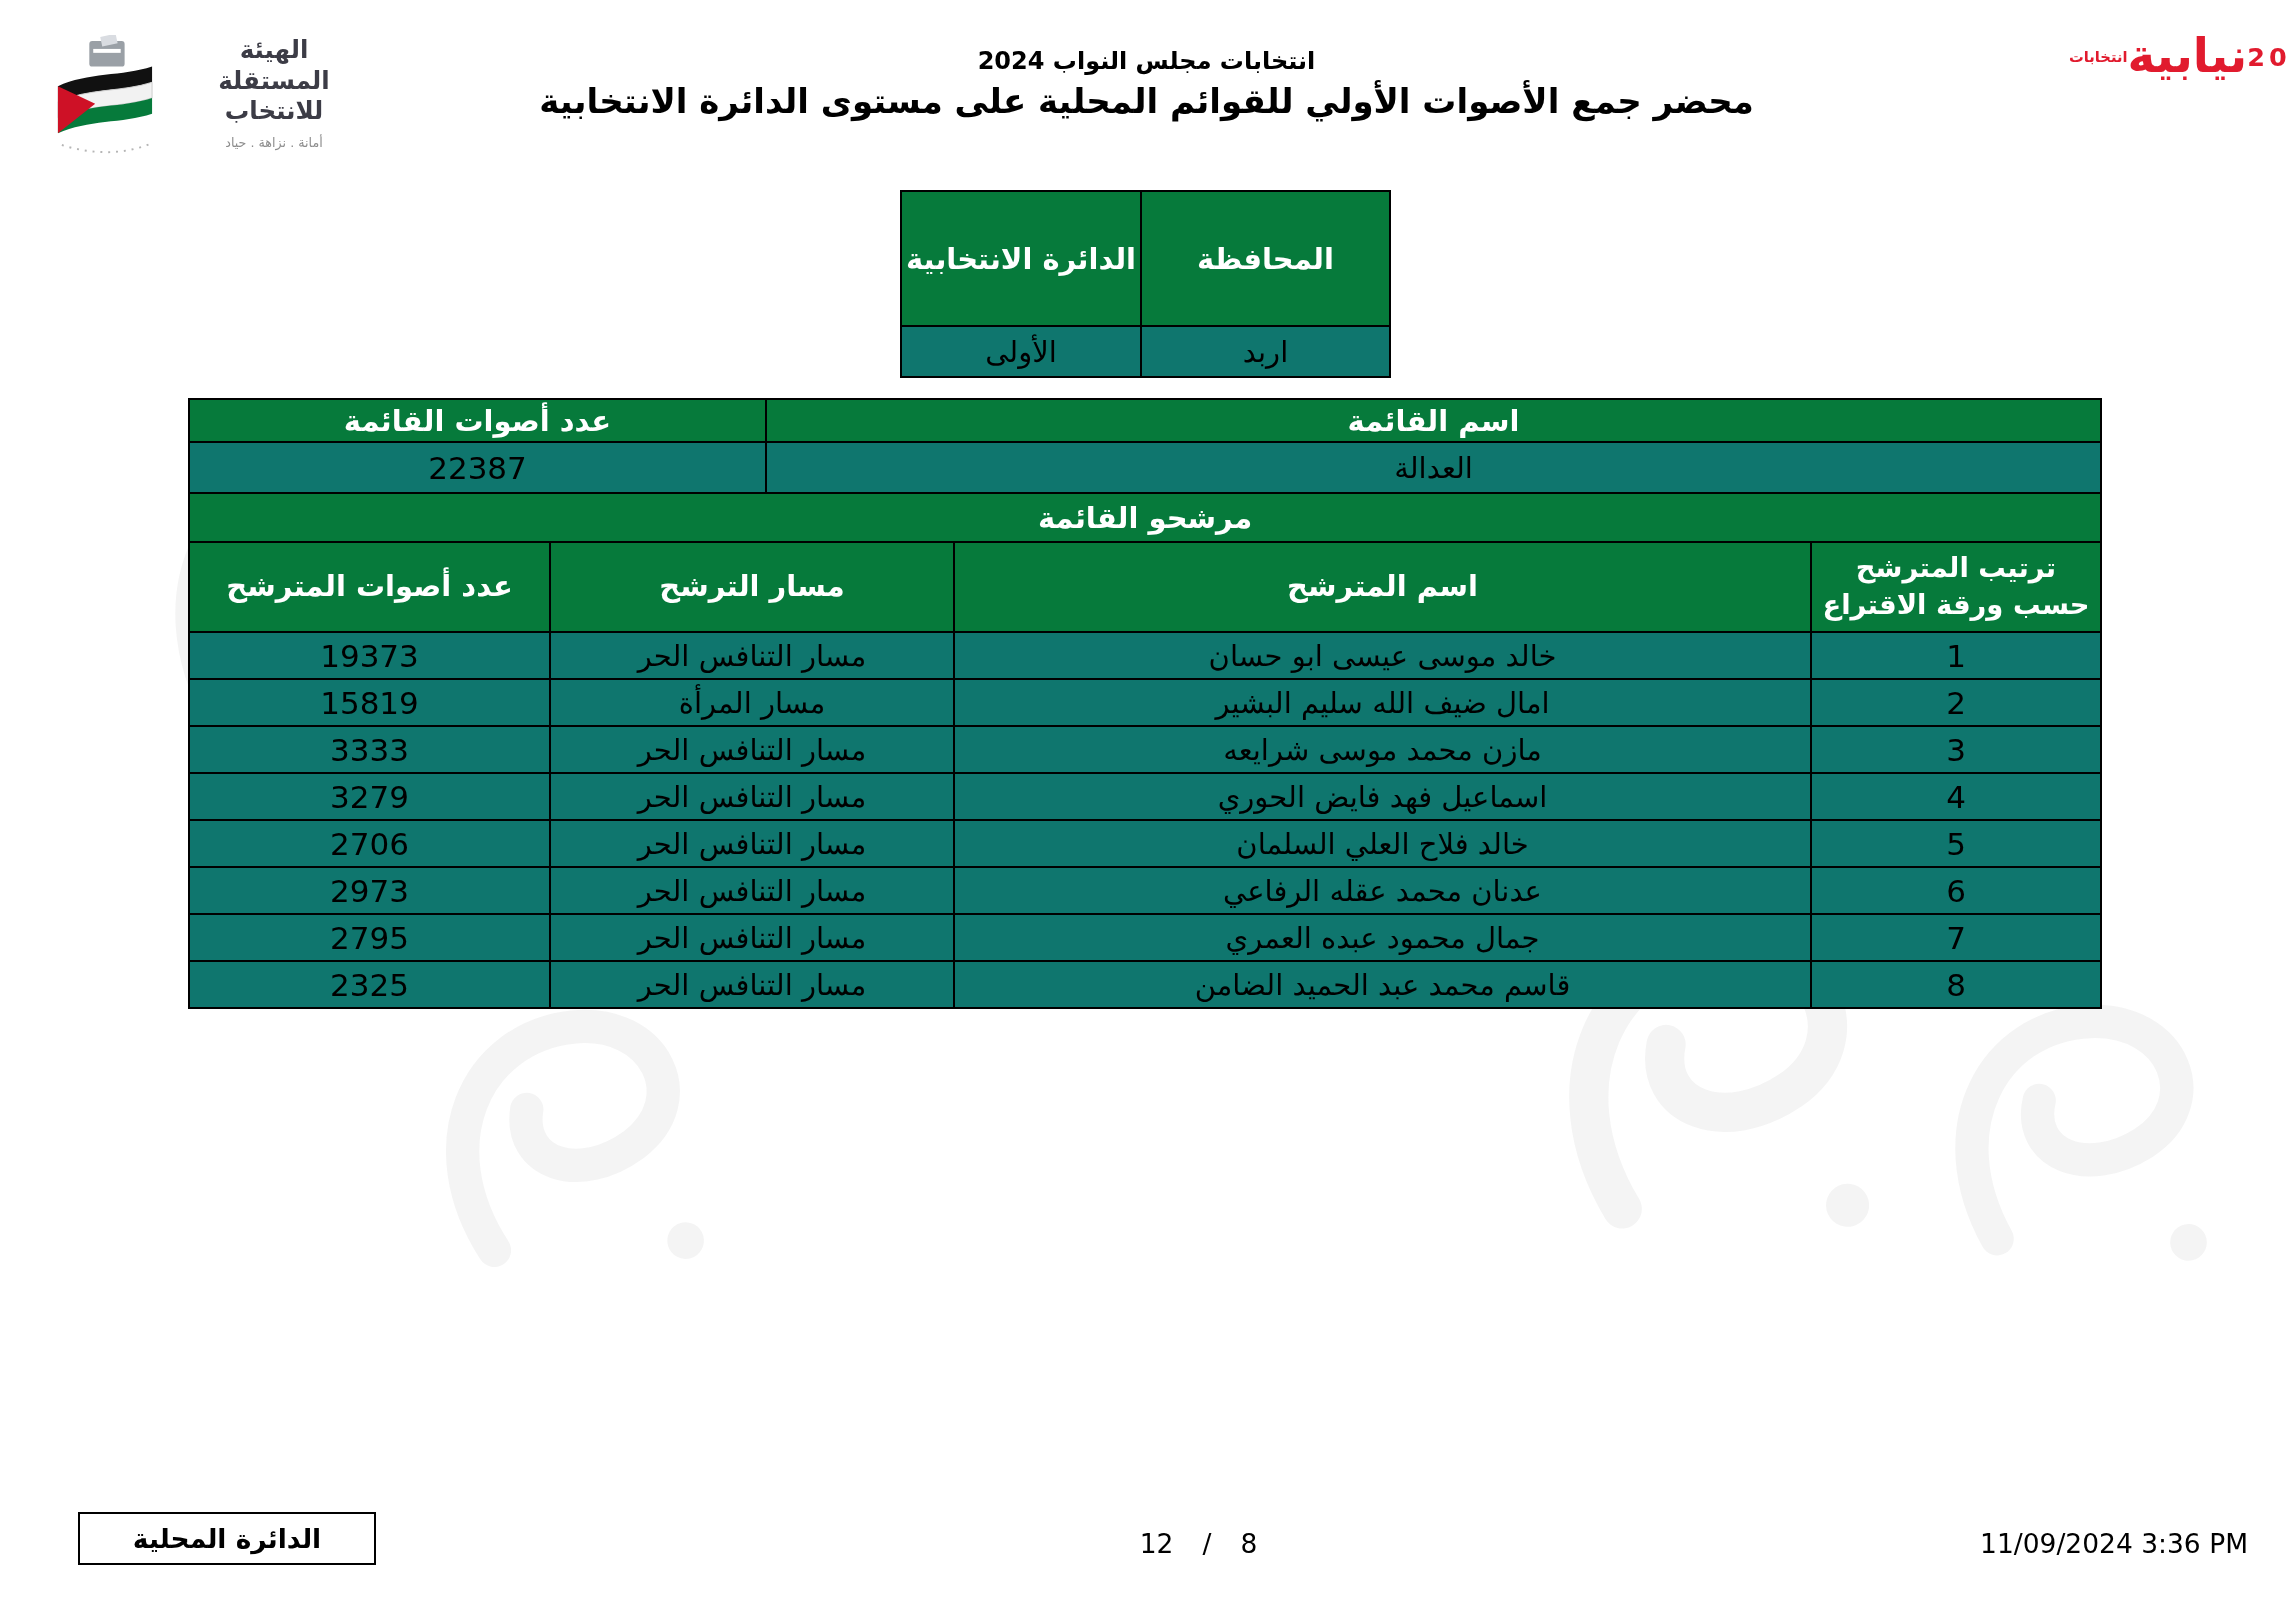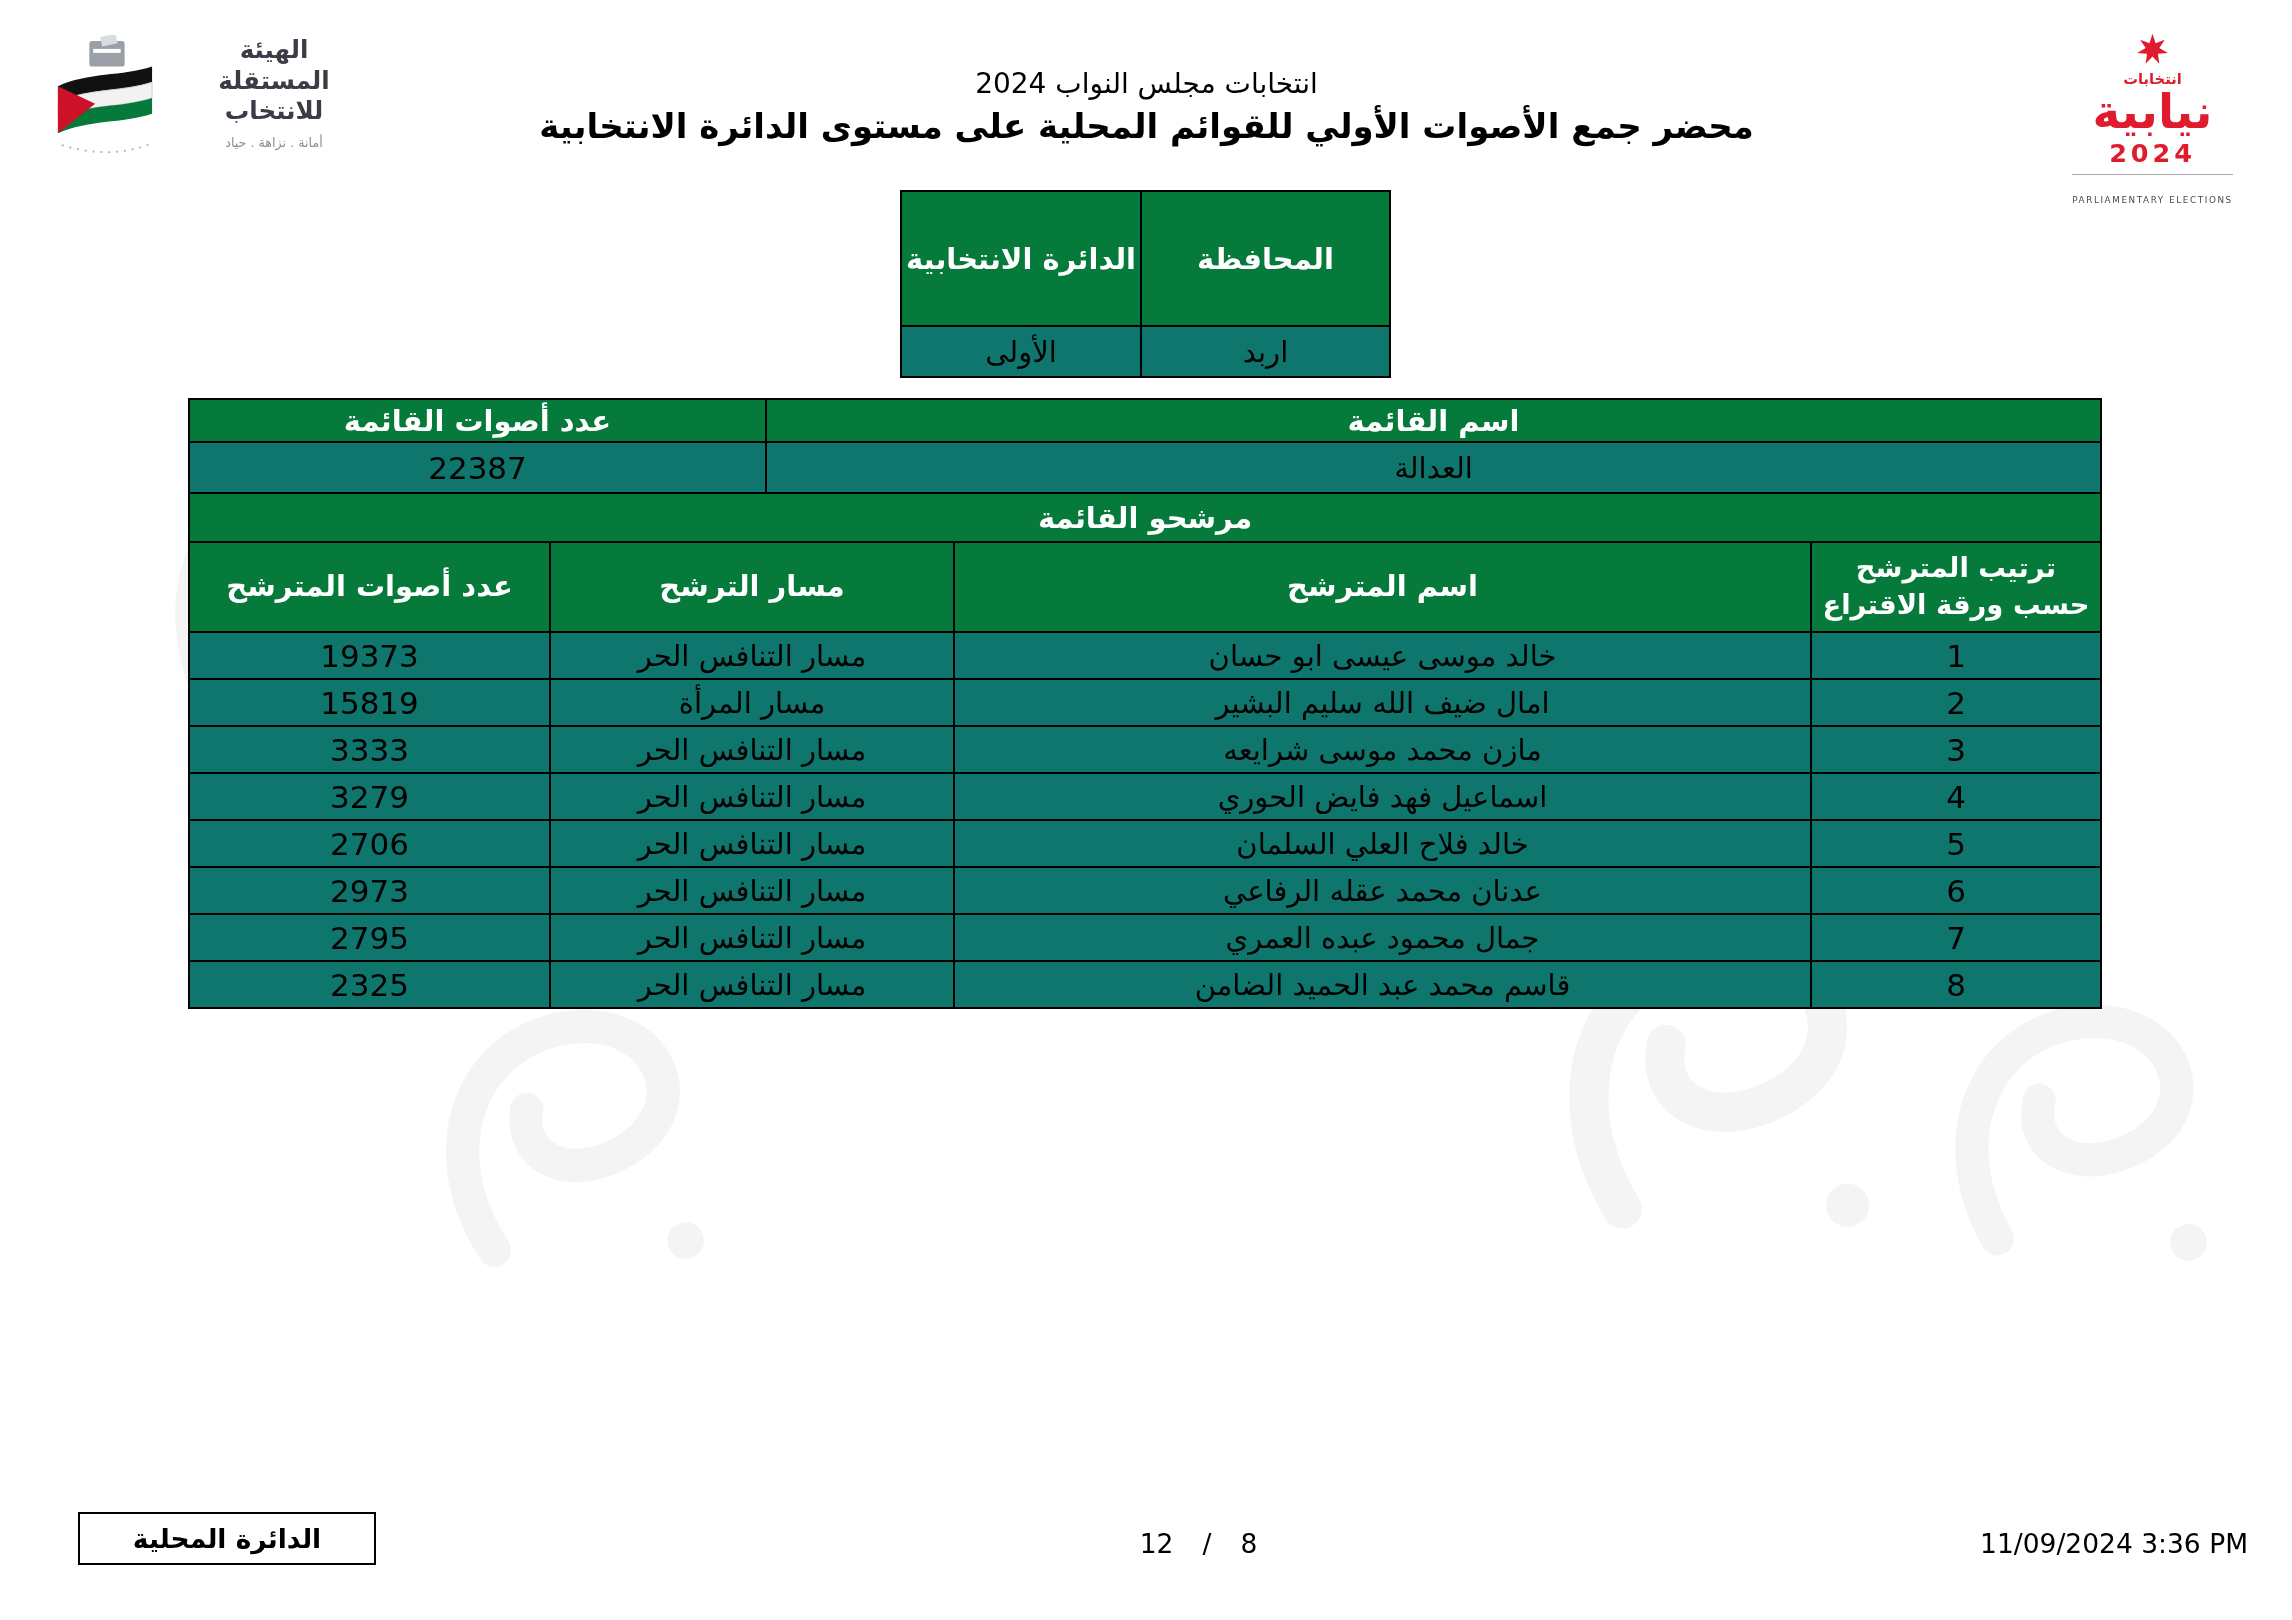--- a/index.html
+++ b/index.html
@@ -10,21 +10,21 @@
     direction:rtl;
     font-family:"DejaVu Sans","Liberation Sans",sans-serif;
     color:#000;
     overflow:hidden;
     margin:0 auto;
   }
   :root { --green:#067a3b; --red:#e11b2e; }
 
   
   .titles { position:absolute; top:47px; right:0; left:0; text-align:center; z-index:3; }
-  .title-1 { font-size:28px; font-weight:400;margin-top:20px; }
+  .title-1 { font-size:24px; font-weight:700; }
   .title-2 { font-size:34px; font-weight:700; margin-top:6px; }
 
   
   .tbl { background:#000; padding:2px; display:flex; flex-direction:column; gap:2px; z-index:3; }
   .grid { display:grid; gap:2px; }
   .cell { display:flex; align-items:center; justify-content:center; background:#0f766e; text-align:center; }
   .hcell { background:var(--green); color:#fff; font-weight:700; font-size:29px; }
   .data-ar { font-family:"DejaVu Serif","Liberation Serif",serif; font-size:29px; }
   .num { font-size:31px; direction:ltr; }
 
@@ -60,21 +60,21 @@
     position:absolute; left:54px; top:35px; width:314px;
     direction:ltr; display:flex; gap:25px; align-items:flex-start; z-index:3;
   }
   .logo-left .org-text { width:186px; text-align:center; color:#3c3c46; }
   .org-line { font-size:24.5px; font-weight:700; line-height:1.25; }
   .org-tagline { font-size:12.7px; color:#8d8d8d; margin-top:7.8px; letter-spacing:1px; }
 
   
   .logo-right {
     position:absolute; right:57px; top:31px; width:167px;
-    direction:ltr; display:flex; flex-direction:column; align-items:center;
+    direction:ltr; display:flex; flex-direction:row; align-items:center;
     color:var(--red); z-index:3;
   }
   .logo-right .small-ar { font-size:14.7px; font-weight:700; margin-top:2px; }
   .logo-right .brand { font-size:47px; font-weight:700; line-height:1.05; }
   .logo-right .year { font-size:25.5px; font-weight:700; letter-spacing:3.9px; margin-top:2px; }
   .logo-right .caption {
     font-size:8.8px; color:#4a4a4a; letter-spacing:1.6px; margin-top:5.9px;
     border-top:1px solid #aaa; padding-top:20px; white-space:nowrap;
   }
 

